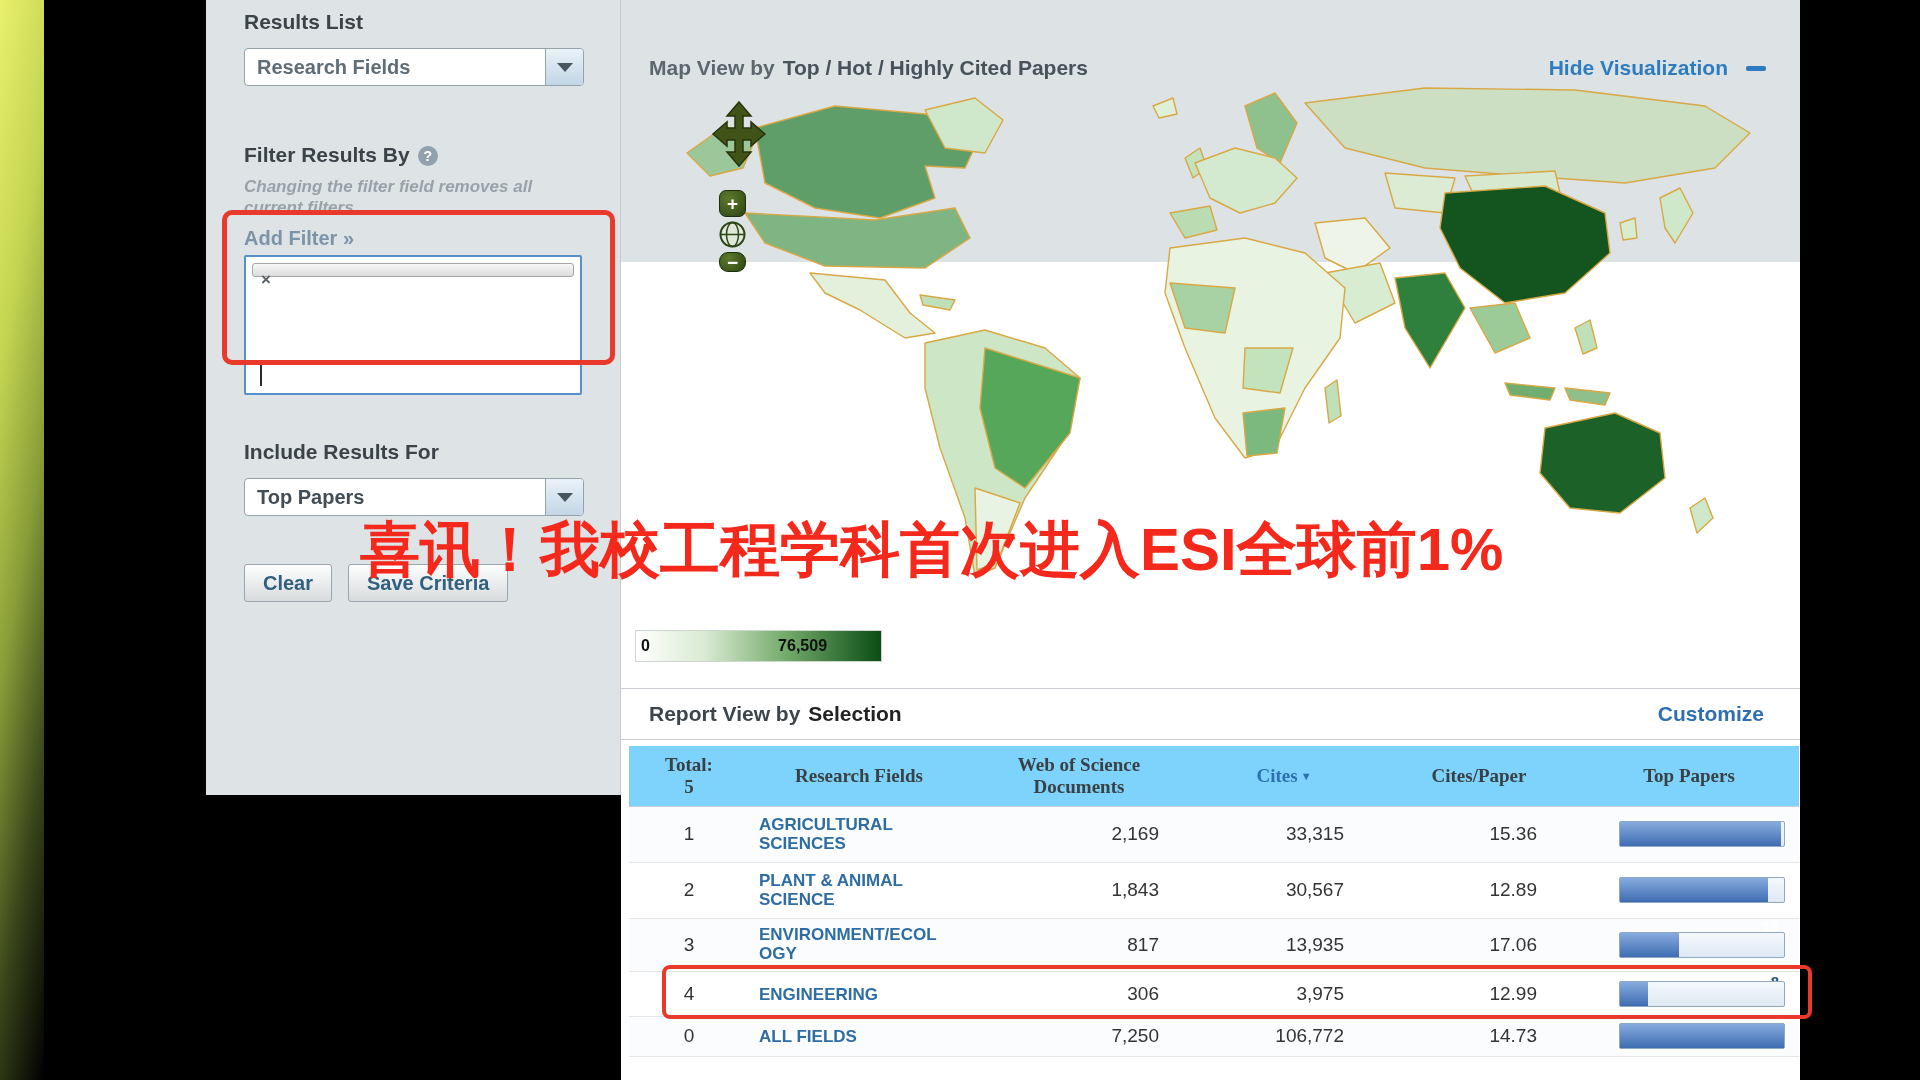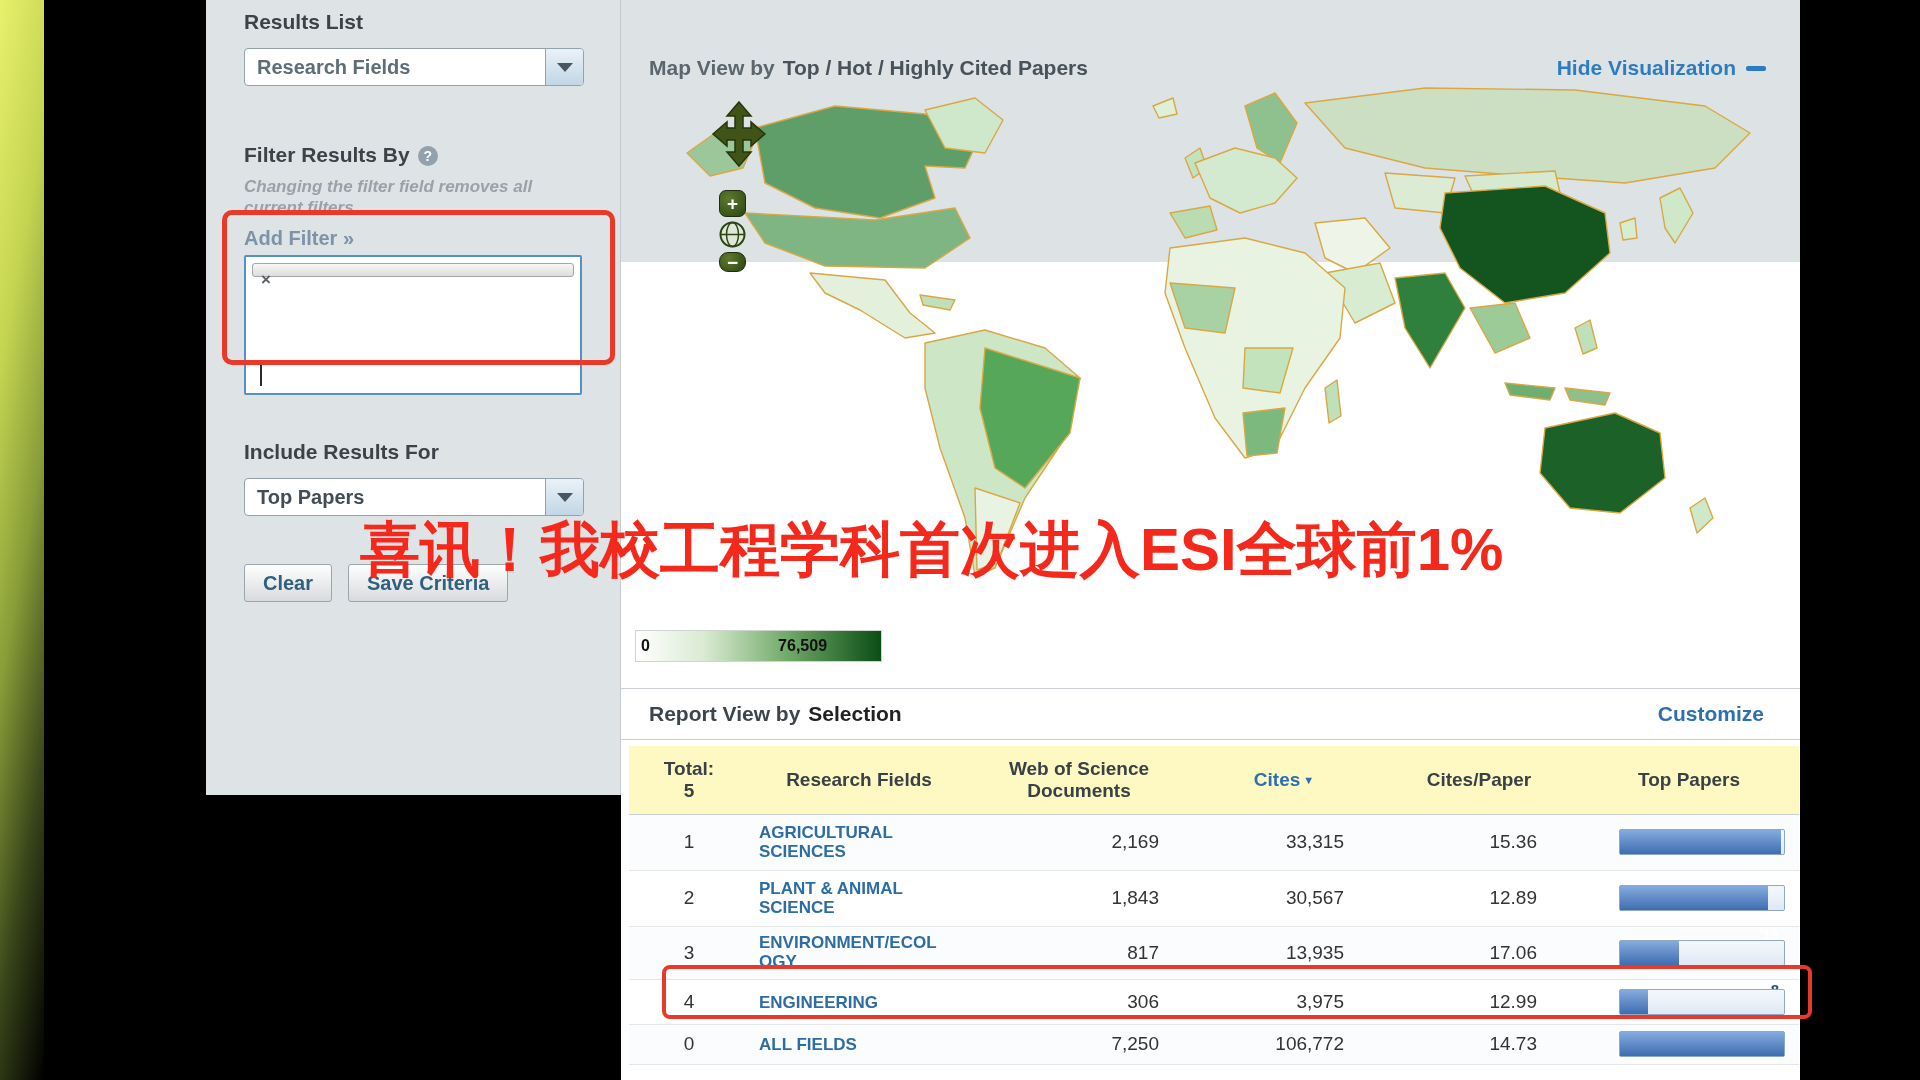--- a/index.html
+++ b/index.html
@@ -45,21 +45,21 @@
     border:1px solid #9aa5ad; border-radius:3px; font-size:20px; font-weight:bold; color:#30607e;
     cursor:pointer; font-family:inherit; }
 
   
   .main { position:absolute; left:621px; top:0; width:1179px; height:1080px; background:#fff; }
   .map-band { position:absolute; left:0; top:0; width:100%; height:262px; background:#dde2e5; }
   .map-header { position:absolute; left:0; top:0; width:100%; height:40px; display:flex;
     align-items:center; justify-content:space-between; padding:0 34px 0 28px;margin-top:48px; }
   .map-header .mh-left { font-size:21px; color:#5b666e; font-weight:bold; }
   .map-header .mh-title { color:#47525a; margin-left:8px; }
-  .hide-vis { display:flex; align-items:center; gap:10px; color:#2e7cc0; font-size:21px;
+  .hide-vis { display:flex; align-items:center; gap:18px; color:#2e7cc0; font-size:21px;
     font-weight:bold; cursor:pointer; }
   .hide-dash { width:20px; height:5px; background:#2e7cc0; border-radius:2px; }
 
   .world-map { position:absolute; left:4px; top:48px; }
   .world-map path { stroke:#d8a844; stroke-width:1.4; stroke-linejoin:round; }
 
   .pan-control { position:absolute; left:90px; top:100px; cursor:pointer; }
   .zoom-stack { position:absolute; left:98px; top:190px; display:flex; flex-direction:column;
     gap:4px; align-items:center; }
   .zoom-btn { width:27px; height:27px; border-radius:7px;
@@ -80,21 +80,21 @@
     border-top:1px solid #c9ced2; border-bottom:1px solid #c9ced2; display:flex;
     align-items:center; justify-content:space-between; padding:0 36px 0 28px; }
   .report-bar .rb-left { font-size:21px; font-weight:bold; color:#3c454c; }
   .report-bar .rb-title { color:#222; margin-left:8px; }
   .customize { color:#2d6fb2; font-size:21px; font-weight:bold; cursor:pointer; }
 
   table.report { position:absolute; left:8px; top:746px; width:1170px; border-collapse:collapse;
     table-layout:fixed; }
   col.c1{width:120px} col.c2{width:220px} col.c3{width:220px}
   col.c4{width:190px} col.c5{width:200px} col.c6{width:220px}
-  thead tr { height:68px; background:#fef9c3; border-bottom:1px solid #c8ced3; }
+  thead tr { height:60px; background:#7dd3fc; border-bottom:1px solid #c8ced3;font-family:Liberation Serif, serif; }
   th { font-size:19px; font-weight:bold; color:#3a4145; text-align:center; line-height:22px;
     padding:0 18px; vertical-align:middle; }
   th.th-cites { color:#2d6fb2; cursor:pointer; }
   th .sort-ico { font-size:11px; vertical-align:2px; margin-left:3px; }
   #table-rows tr { background:#fff; border-bottom:1px solid #e3e7ea; }
   #table-rows tr:nth-child(odd) { background:#fbfcfd; }
   #table-rows tr:nth-child(1){height:56px} #table-rows tr:nth-child(2){height:56px}
   #table-rows tr:nth-child(3){height:53px} #table-rows tr:nth-child(4){height:45px}
   #table-rows tr:nth-child(5){height:40px}
   td { vertical-align:middle; font-size:19px; color:#333; }

